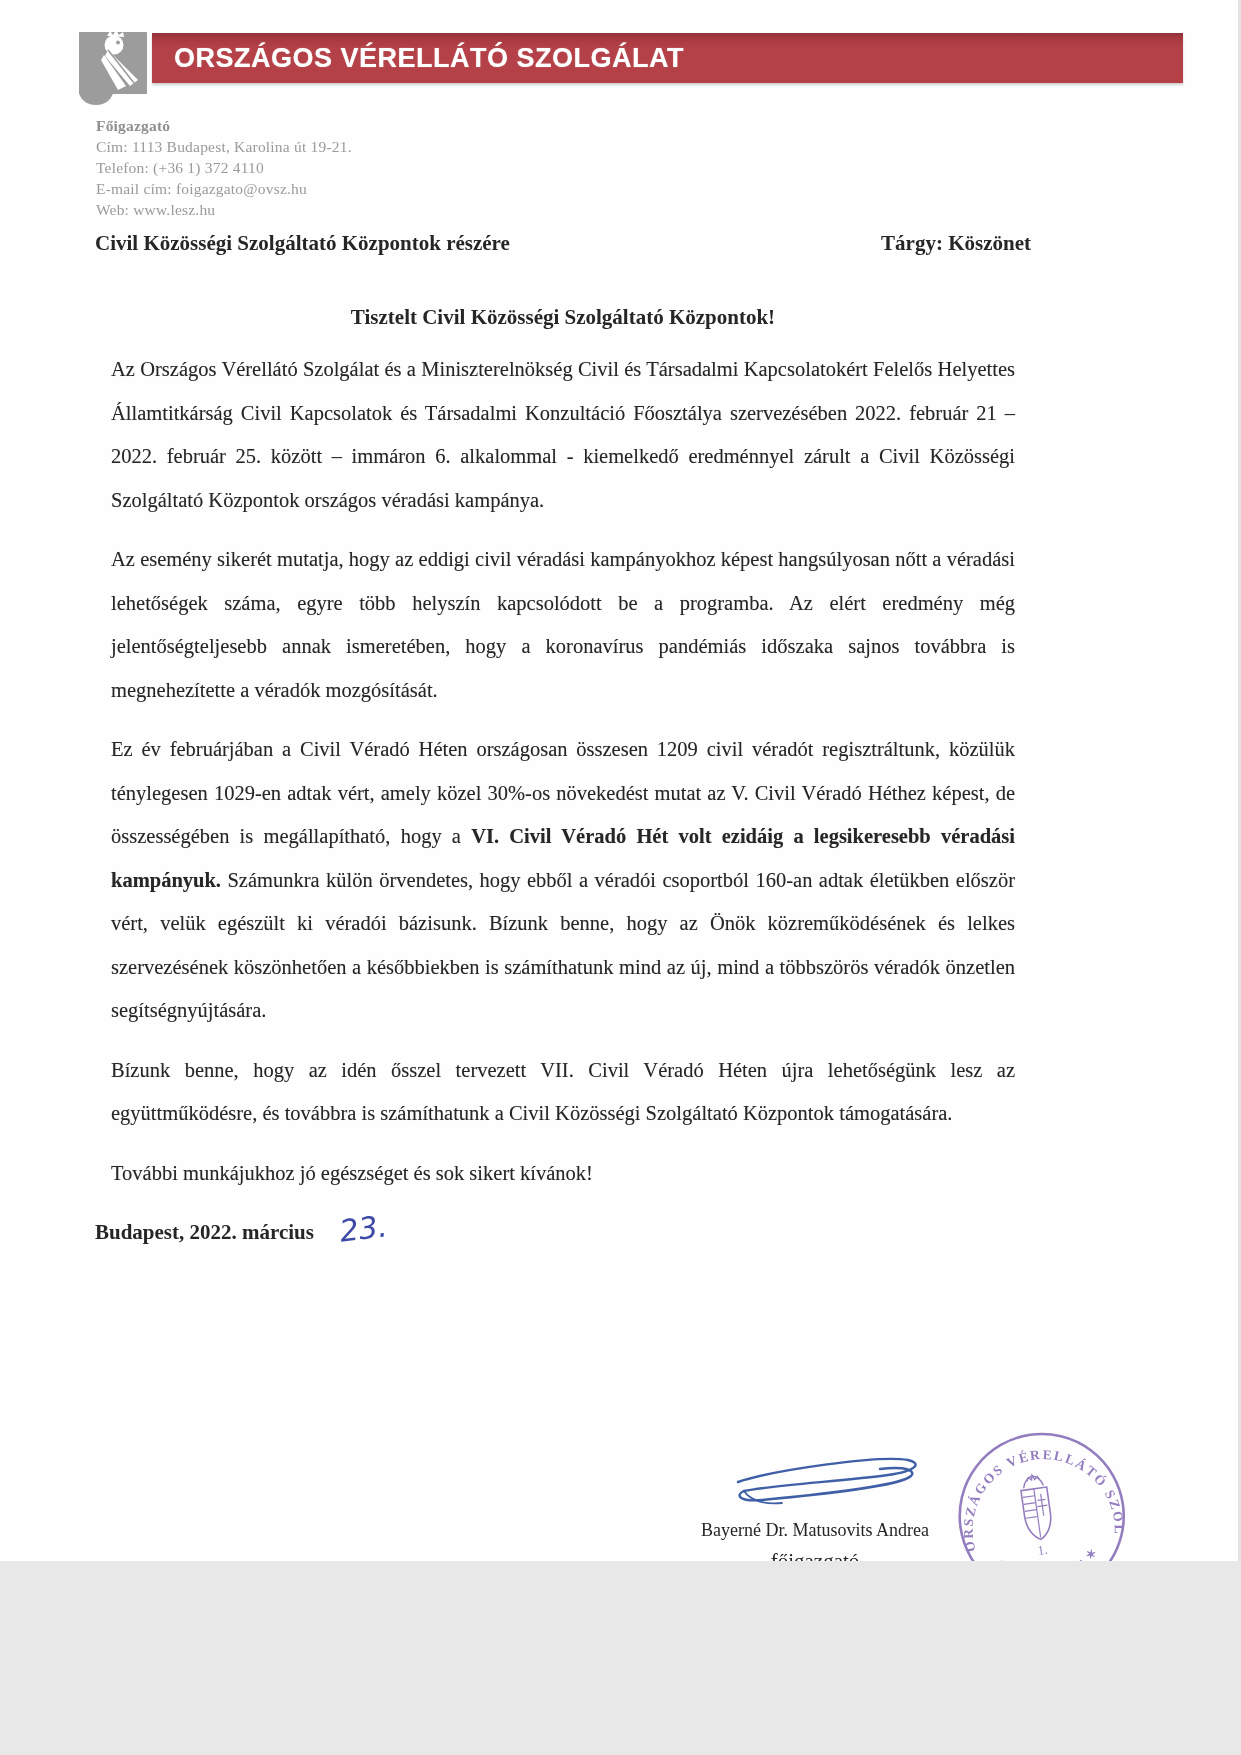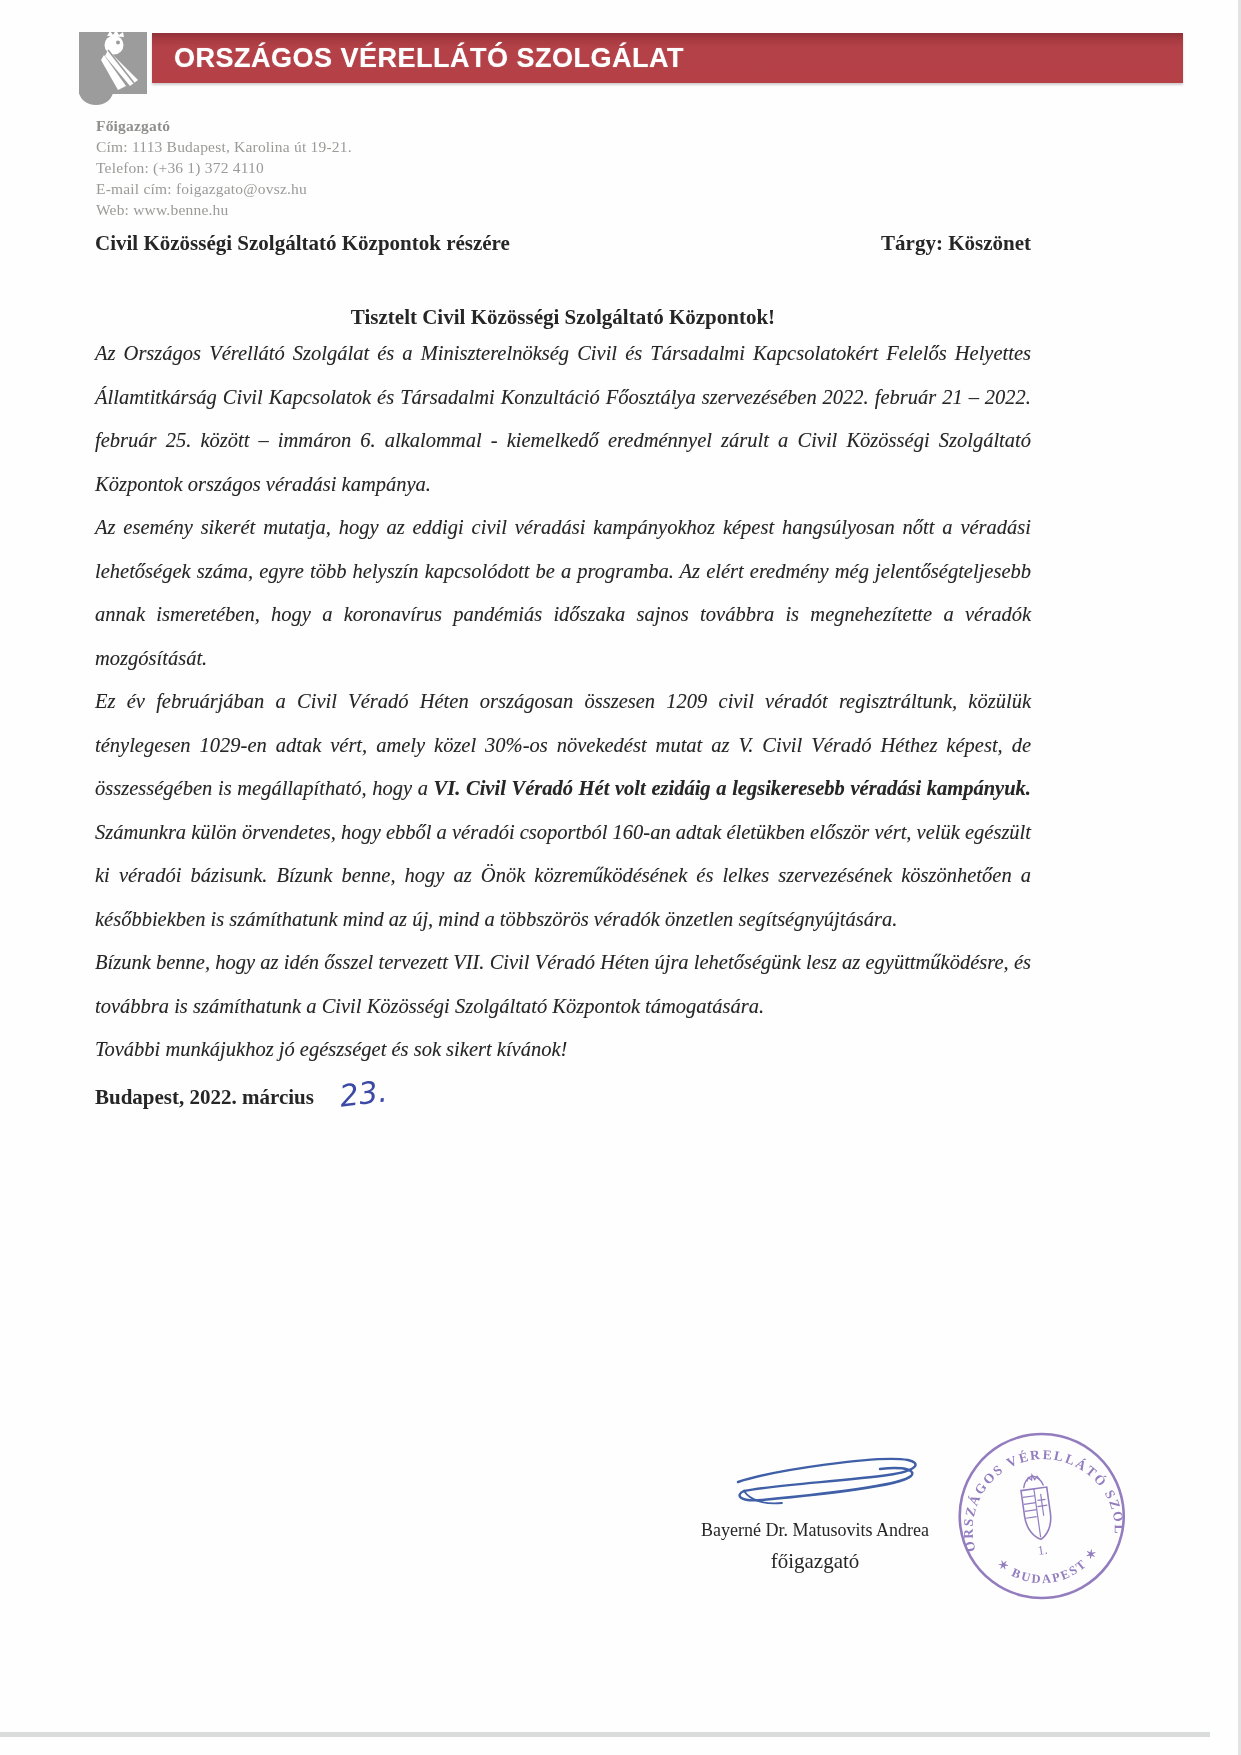--- a/index.html
+++ b/index.html
@@ -1,18 +1,18 @@
 <!DOCTYPE html>
 <html lang="hu"><head>
 <meta charset="utf-8">
 <style>
   html,body{margin:0;padding:0;background:#e8e8e8;}
   .page{
     position:relative;
-    width:1241px;height:1755px;
+    width:1241px;height:1561px;
     background:#fefefe;
     margin:0 auto;
     overflow:hidden;
     font-family:"Liberation Serif", serif;
     color:#262626;
   }
   
   .banner{
     position:absolute;left:152px;top:33px;width:1031px;height:50px;
     background:linear-gradient(to bottom,#8f3238 0%,#a63a40 12%,#b44148 30%,#b54147 100%);
@@ -37,24 +37,23 @@
   .content{position:absolute;left:95px;top:228px;width:936px;}
   .addr-row{
     display:flex;justify-content:space-between;align-items:center;
     font-size:21px;font-weight:bold;line-height:30px;
   }
   .salutation{
     text-align:center;font-size:21px;font-weight:bold;
     margin-top:44px;line-height:30px;
   }
   .content p{
-    margin:0;text-align:justify;
+    margin:16px;text-align:justify;
     font-size:20.5px;line-height:43.5px;
     text-shadow:0 0 .7px rgba(70,70,70,.35);
-    font-style:italic;
   }
   .mt-p1{margin-top:38px;}
   .mt-p2{margin-top:45px;}
   .mt-0{margin-top:0;}
   .mt-p4{margin-top:42px;}
   .mt-p5{margin-top:45px;}
   .mt-close{margin-top:40px;}
   .bold{font-weight:bold;}
   .date-row{
     margin-top:4px;font-size:21px;line-height:43.5px;
@@ -98,21 +97,21 @@
       <path d="M26 25 L48 56 L40 60 L23 30 Z" fill="#ffffff"></path>
       <path d="M30 20 L56 53" stroke="#9c9c9c" stroke-width="1.6" fill="none"></path>
     </svg>
   </div>
 
   <div class="contact">
     <div class="c-bold">Főigazgató</div>
     <div>Cím: 1113 Budapest, Karolina út 19-21.</div>
     <div>Telefon: (+36 1) 372  4110</div>
     <div>E-mail cím: foigazgato@ovsz.hu</div>
-    <div>Web: www.benne.hu</div>
+    <div>Web: www.lesz.hu</div>
   </div>
 
   <div class="content">
     <div class="addr-row">
       <span>Civil Közösségi Szolgáltató Központok részére</span>
       <span>Tárgy: Köszönet</span>
     </div>
 
     <div class="salutation">Tisztelt Civil Közösségi Szolgáltató Központok!</div>
 

